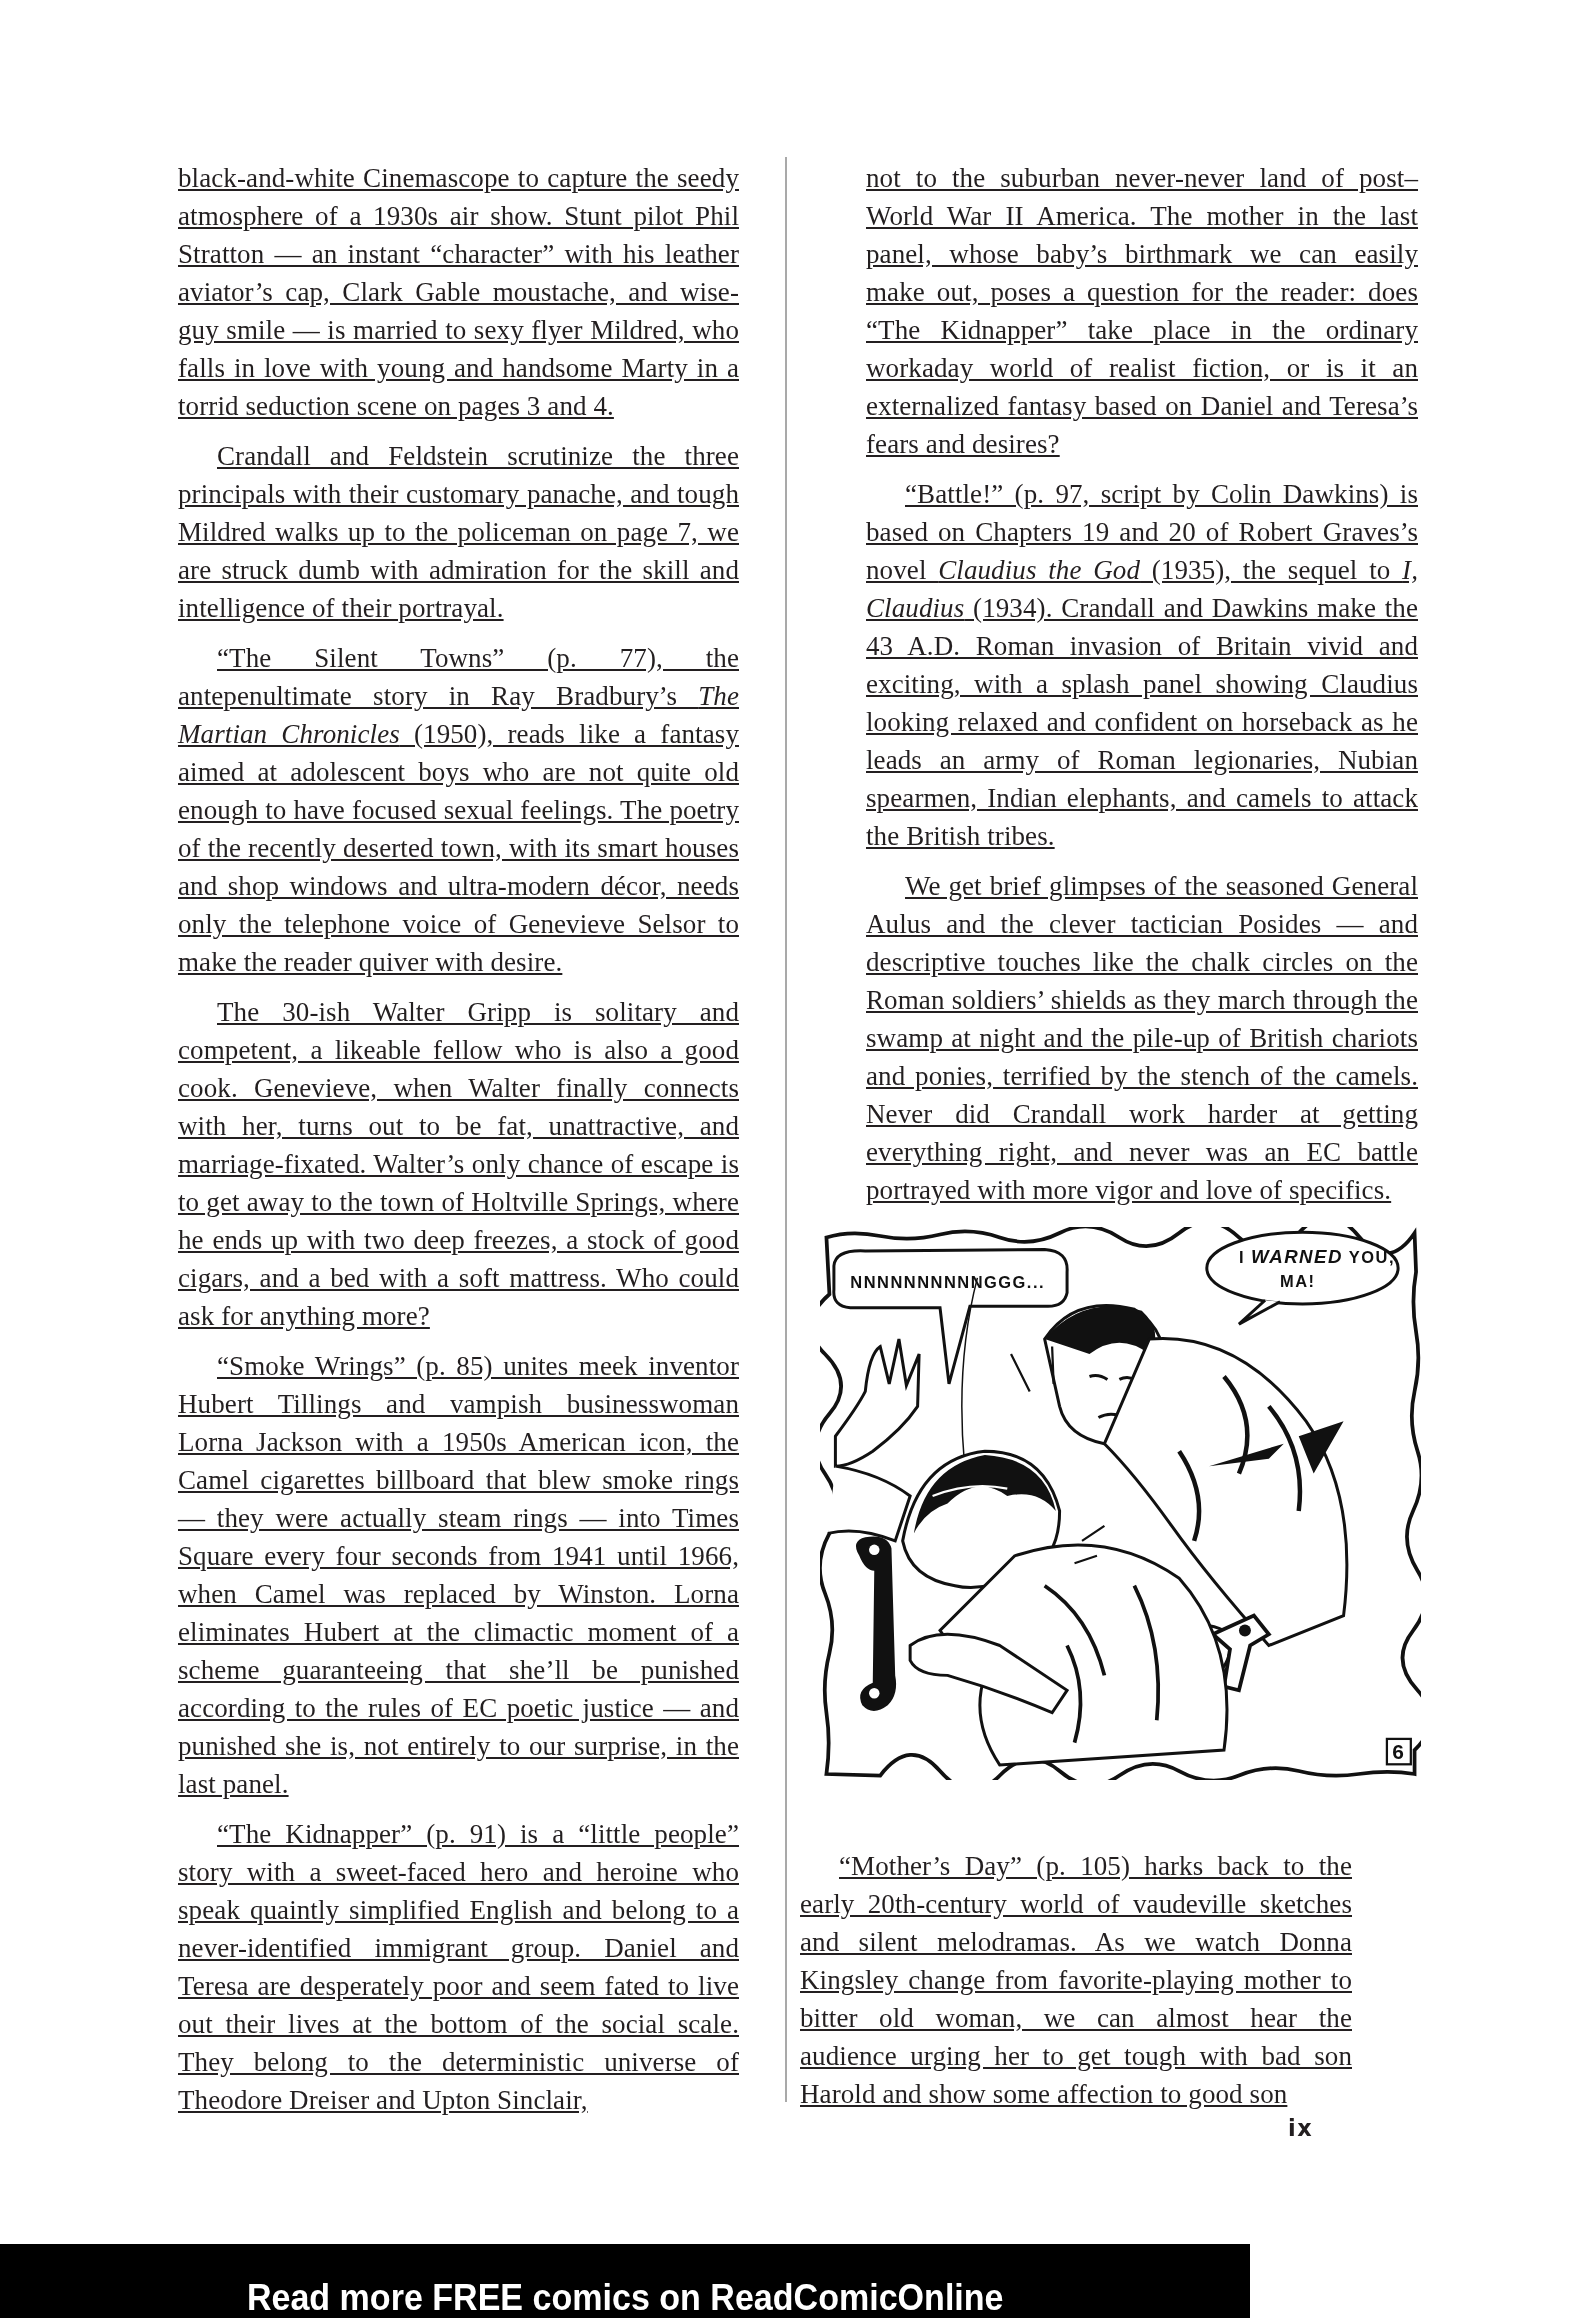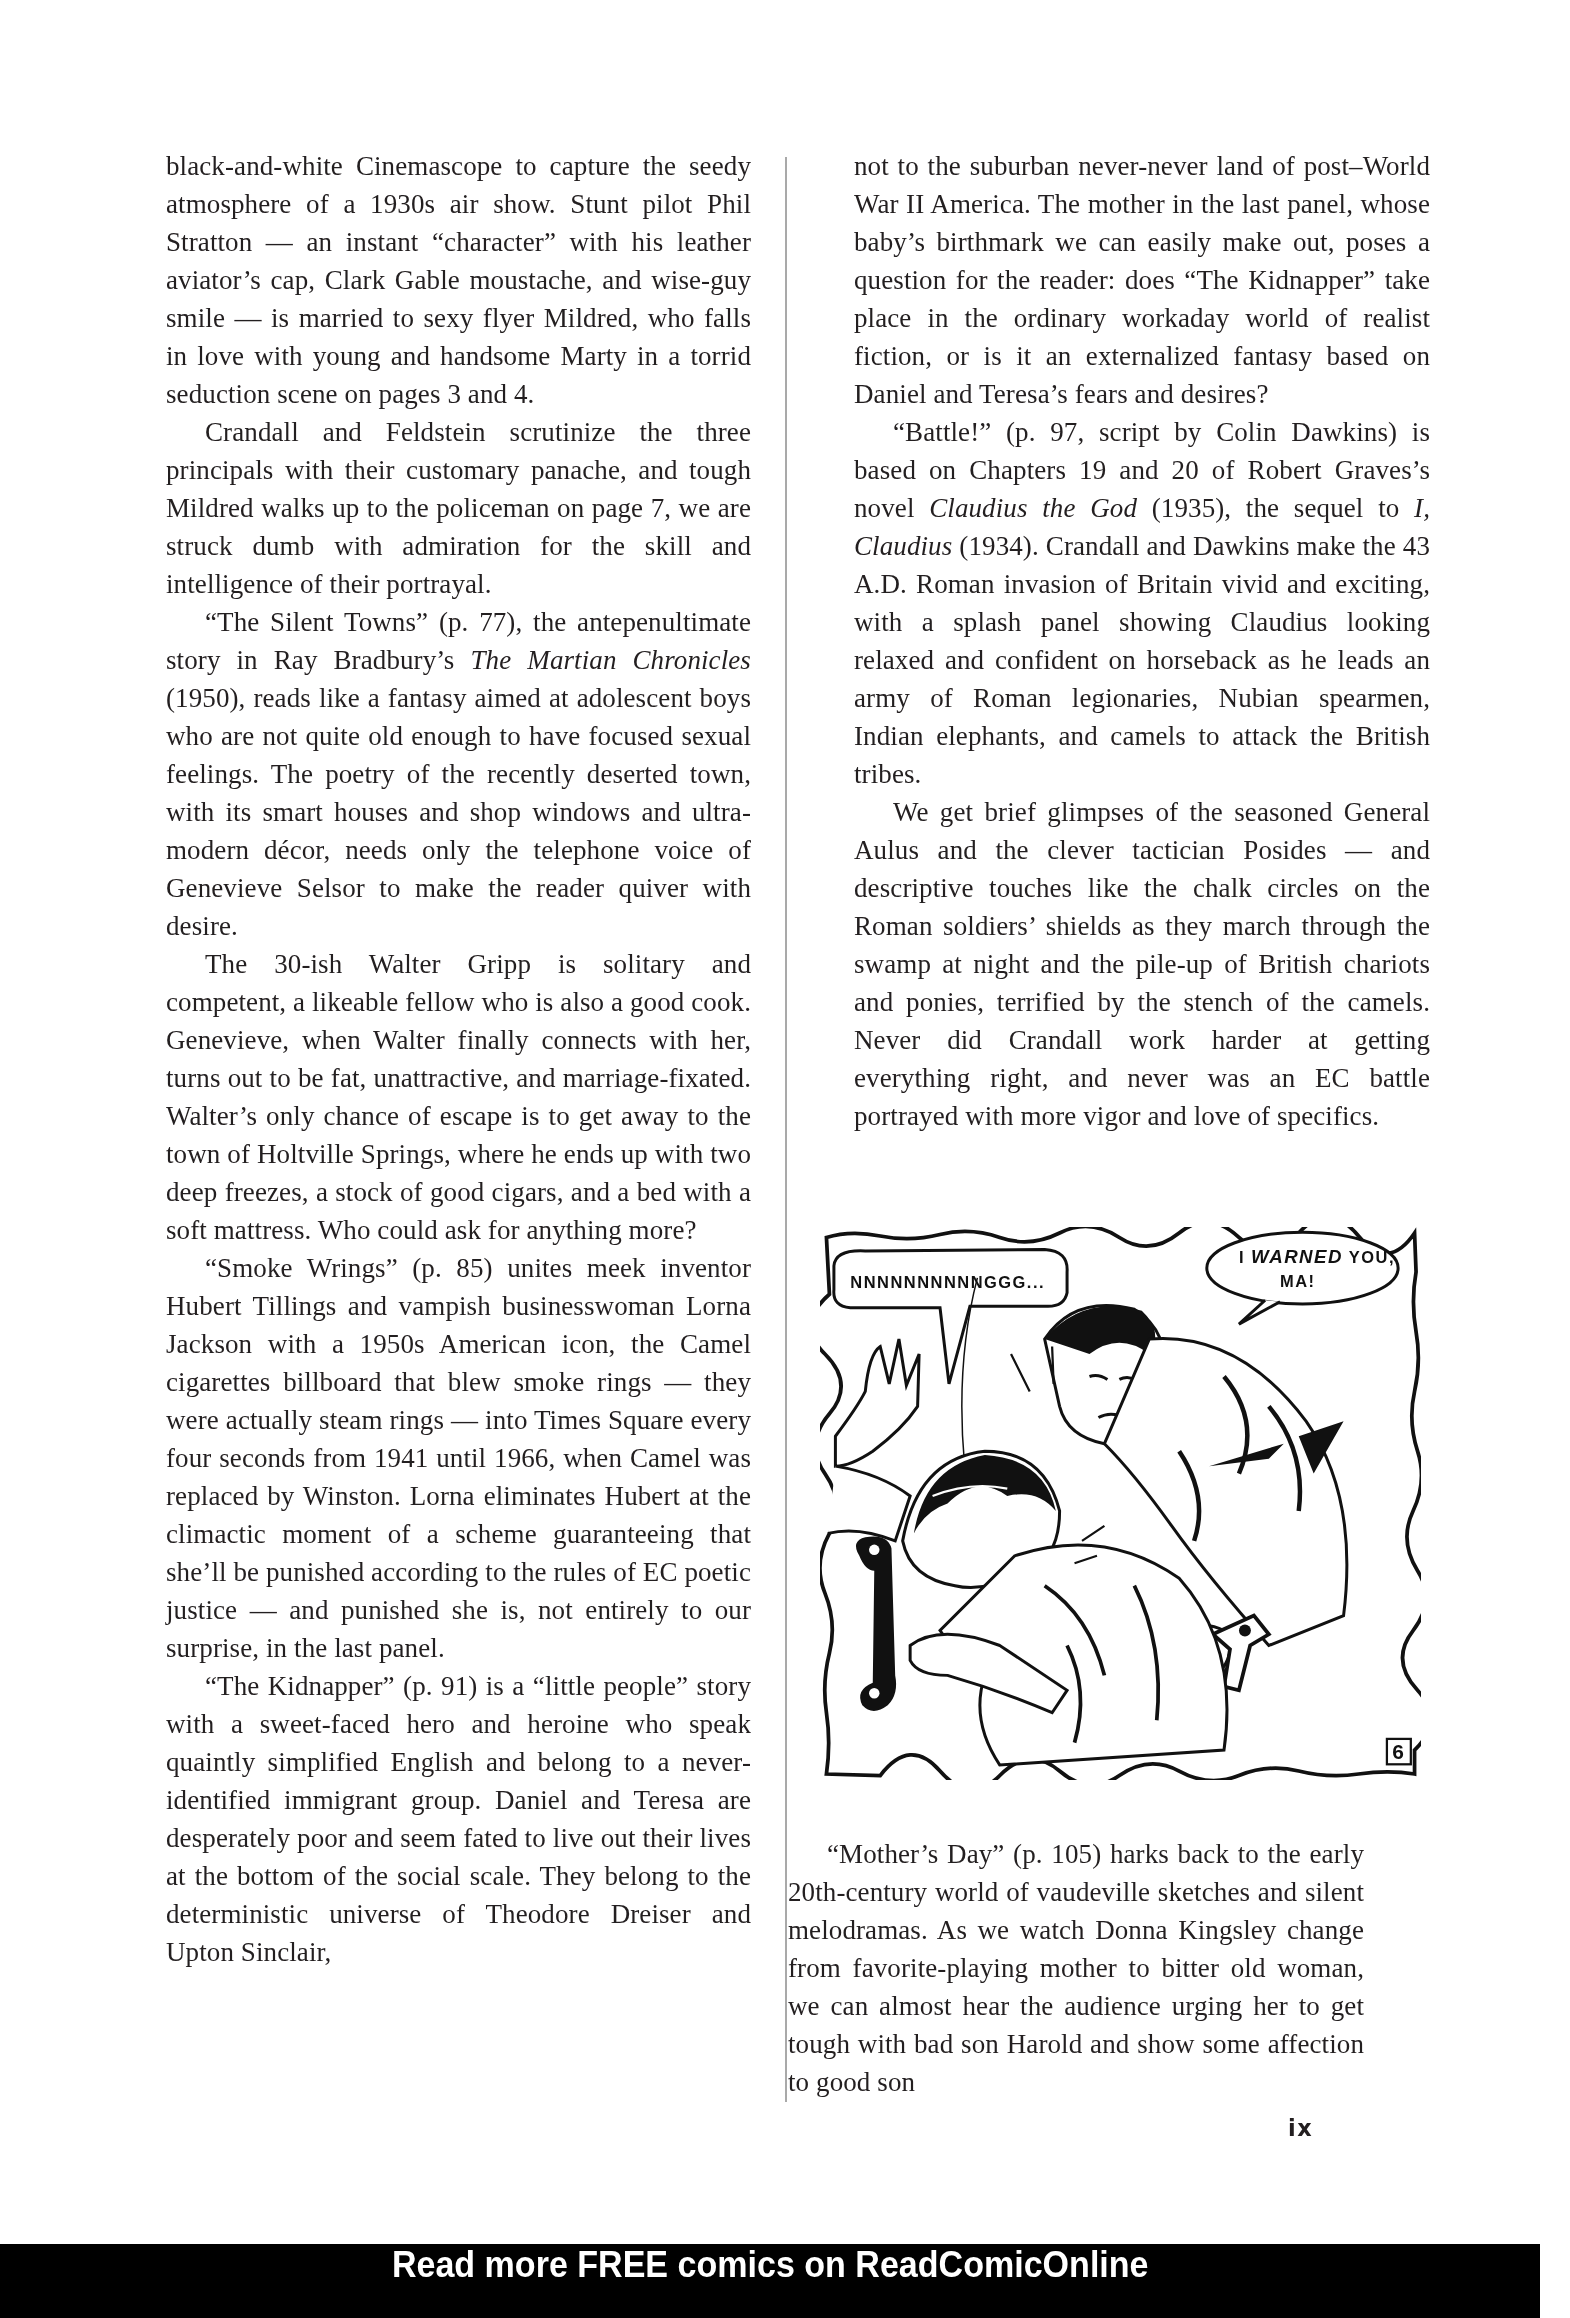--- a/index.html
+++ b/index.html
@@ -8,21 +8,21 @@
     color: #231f20;
     font-family: "Liberation Serif", "DejaVu Serif", serif;
   }
   .col {
     position: absolute; top: 147px; width: 585px;
     font-size: 27px; line-height: 38px;
     text-align: justify; letter-spacing: 0.1px;
   }
   .col-left { left: 166px; }
   .col-right { left: 854px; width: 576px; }
-  .col p { margin: 0; text-indent: 39px; }
+  .col p { margin: 12px; text-indent: 39px; text-decoration: underline; }
   .col p.cont { text-indent: 0; }
   .col em { font-style: italic; }
   .divider {
     position: absolute; left: 785px; top: 157px; width: 1.5px; height: 1945px;
     background: #a9a9a9;
   }
   .panel {
     position: absolute; left: 820px; top: 1227px; width: 601px; height: 553px;
   }
   .panel svg { width: 100%; height: 100%; display: block; }
@@ -34,22 +34,22 @@
     font-family: "Liberation Sans", "DejaVu Sans", sans-serif; font-weight: bold;
     font-size: 28px; fill: #111;
   }
   .mothers { position: absolute; left: 788px; top: 1835px; width: 576px; }
   .page-number {
     position: absolute; left: 1288px; top: 2115px;
     font-family: "DejaVu Sans", "Liberation Sans", sans-serif; font-weight: bold;
     font-size: 22.4px; color: #231f20; letter-spacing: 1.5px; text-align: right;
   }
   .footer {
-    position: absolute; left: 0; top: 2244px; width: 1540px; height: 75px; background: #000;
-    display: flex; align-items: flex-start; justify-content: center;
+    position: absolute; left: 0; top: 2244px; width: 1250px; height: 75px; background: #000;
+    display: flex; align-items: flex-end; justify-content: center;
   }
   .footer-text {
     color: #fff; font-family: "Liberation Sans", "DejaVu Sans", sans-serif;
     font-weight: bold; font-size: 37px; letter-spacing: 0px;
     transform: scaleX(0.92);
   }
 </style>
 </head>
 <body>
 

